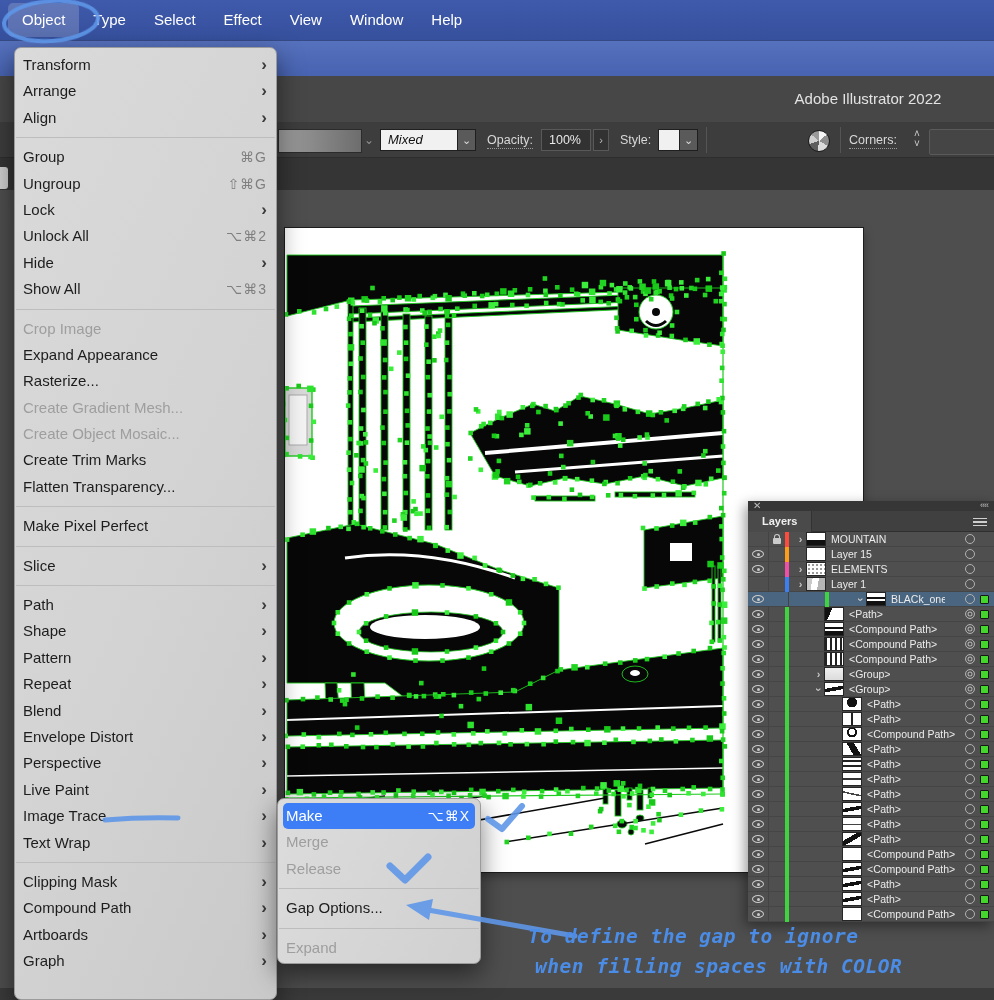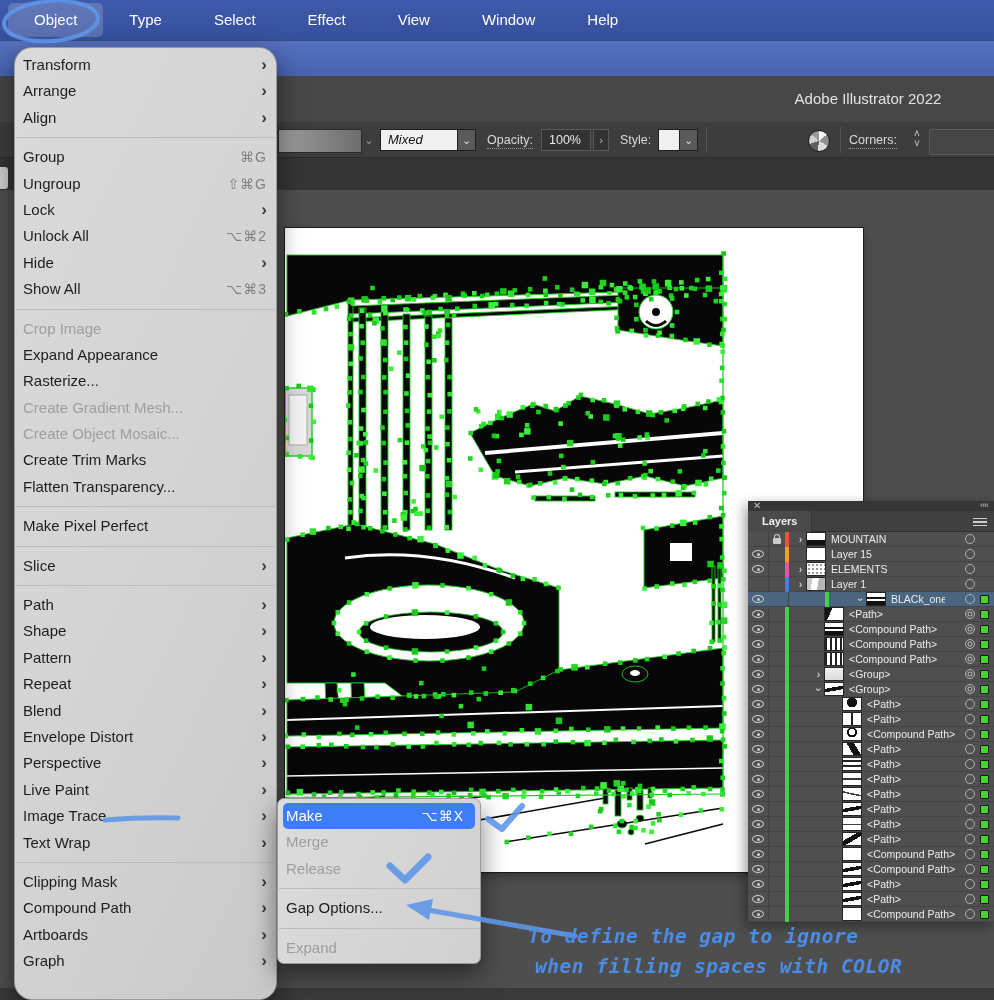--- a/index.html
+++ b/index.html
@@ -2,21 +2,21 @@
 <html><head>
 <meta charset="utf-8">
 <style>
   html,body{margin:0;padding:0;background:#222;}
   .screen{position:relative;width:994px;height:1000px;overflow:hidden;background:#4e4e4e;
     font-family:"Liberation Sans","DejaVu Sans",sans-serif;-webkit-font-smoothing:antialiased;}
 
   
   .menubar{position:absolute;left:0;top:0;width:994px;height:40px;background:linear-gradient(#3f5aab,#36509d);
     display:flex;align-items:center;padding-left:8px;box-sizing:border-box;z-index:30;}
-  .mb-item{color:#fff;font-size:15px;font-weight:500;padding:0 26px;height:34px;line-height:34px;border-radius:5px;}
+  .mb-item{color:#fff;font-size:15px;font-weight:500;padding:0 14px;height:34px;line-height:34px;border-radius:5px;}
   .mb-item.active{background:rgba(255,255,255,.18);}
   .bluebar2{position:absolute;left:0;top:40px;width:994px;height:36px;background:linear-gradient(#5671bd,#4763b1);
     border-top:1px solid rgba(0,0,0,.25);box-sizing:border-box;z-index:1;}
   .titlebar{position:absolute;left:0;top:76px;width:994px;height:46px;background:#474747;z-index:1;}
   .app-title{position:absolute;left:788px;top:0;width:160px;height:46px;line-height:46px;text-align:center;
     color:#e3e3e3;font-size:15px;}
   .controlbar{position:absolute;left:0;top:122px;width:994px;height:36px;background:#3d3d3d;
     border-bottom:1px solid #2e2e2e;box-sizing:border-box;z-index:1;}
   .cb{position:absolute;top:7px;height:22px;}
   .cb-label{color:#d8d8d8;font-size:12.5px;line-height:22px;border-bottom:1px dotted #9a9a9a;height:19px;}
@@ -37,33 +37,33 @@
   .tabstrip{position:absolute;left:0;top:158px;width:994px;height:32px;background:#353535;z-index:1;}
   .toolbar-sliver{position:absolute;left:0;top:167px;width:8px;height:22px;background:#cfcfcf;border-radius:0 3px 3px 0;z-index:2;}
   .bottomstrip{position:absolute;left:0;top:988px;width:994px;height:12px;background:#3a3a3a;z-index:2;}
 
   
   .artboard{position:absolute;left:285px;top:228px;width:578px;height:644px;background:#fff;
     outline:1px solid #1d1d1d;box-shadow:0 4px 10px rgba(0,0,0,.35);z-index:2;}
 
   
   .menu-panel{position:absolute;left:14px;top:47px;width:263px;height:953px;z-index:40;
-    background:linear-gradient(115deg,#dadada,#d3d3d3 55%,#c9c9c9);border:1px solid #9b9b9b;border-radius:18px;
+    background:linear-gradient(115deg,#dadada,#d3d3d3 55%,#c9c9c9);border:1px solid #9b9b9b;border-radius:7px;
     box-shadow:0 10px 26px rgba(0,0,0,.5);box-sizing:border-box;padding-top:4px;overflow:hidden;}
   .submenu{position:absolute;left:277px;top:798px;width:204px;height:166px;z-index:45;
     background:linear-gradient(115deg,#dcdcdc,#d0d0d0);border:1px solid #9b9b9b;border-radius:7px;
     box-shadow:0 10px 26px rgba(0,0,0,.5);box-sizing:border-box;padding-top:4px;overflow:hidden;}
   .mitem{height:26.4px;line-height:26.4px;display:flex;justify-content:space-between;align-items:center;
     padding:0 9px 0 8px;font-size:15px;color:#1d1d1d;white-space:nowrap;}
   .mitem .ml{overflow:hidden;}
   .mitem .mr{color:#7f7f7f;font-size:14px;letter-spacing:1px;}
   .mitem .mr.chev{color:#3c3c3c;font-size:17px;font-weight:700;letter-spacing:0;}
   .mitem.dis{color:#9e9e9e;}
   .mitem.dis .mr,.mitem.dis .mr.chev{color:#ababab;}
-  .mitem.hl{background:#3d7ef7;border-radius:5px;margin:0 5px;padding:0 11px 0 3px;color:#fff;}
+  .mitem.hl{background:#3d7ef7;border-radius:5px;margin:0 5px;padding:0 5px 0 3px;color:#fff;}
   .mitem.hl .mr{color:#fff;}
   .msep{height:1px;background:#bdbdbd;margin:6px 1px;}
 
   
   .layers-panel{position:absolute;left:748px;top:501px;width:246px;height:421px;z-index:20;
     background:#4f4f4f;box-shadow:-3px 4px 12px rgba(0,0,0,.4);font-size:10.5px;color:#ececec;}
   .lp-topstrip{height:10px;background:#363636;position:relative;}
   .lp-x{position:absolute;left:5px;top:-1px;color:#bdbdbd;font-size:10px;line-height:11px;}
   .lp-collapse{position:absolute;right:6px;top:-1px;color:#bdbdbd;font-size:9px;line-height:11px;letter-spacing:-1px;}
   .lp-tabbar{height:21px;background:#404040;border-bottom:1px solid #2f2f2f;position:relative;box-sizing:border-box;}

